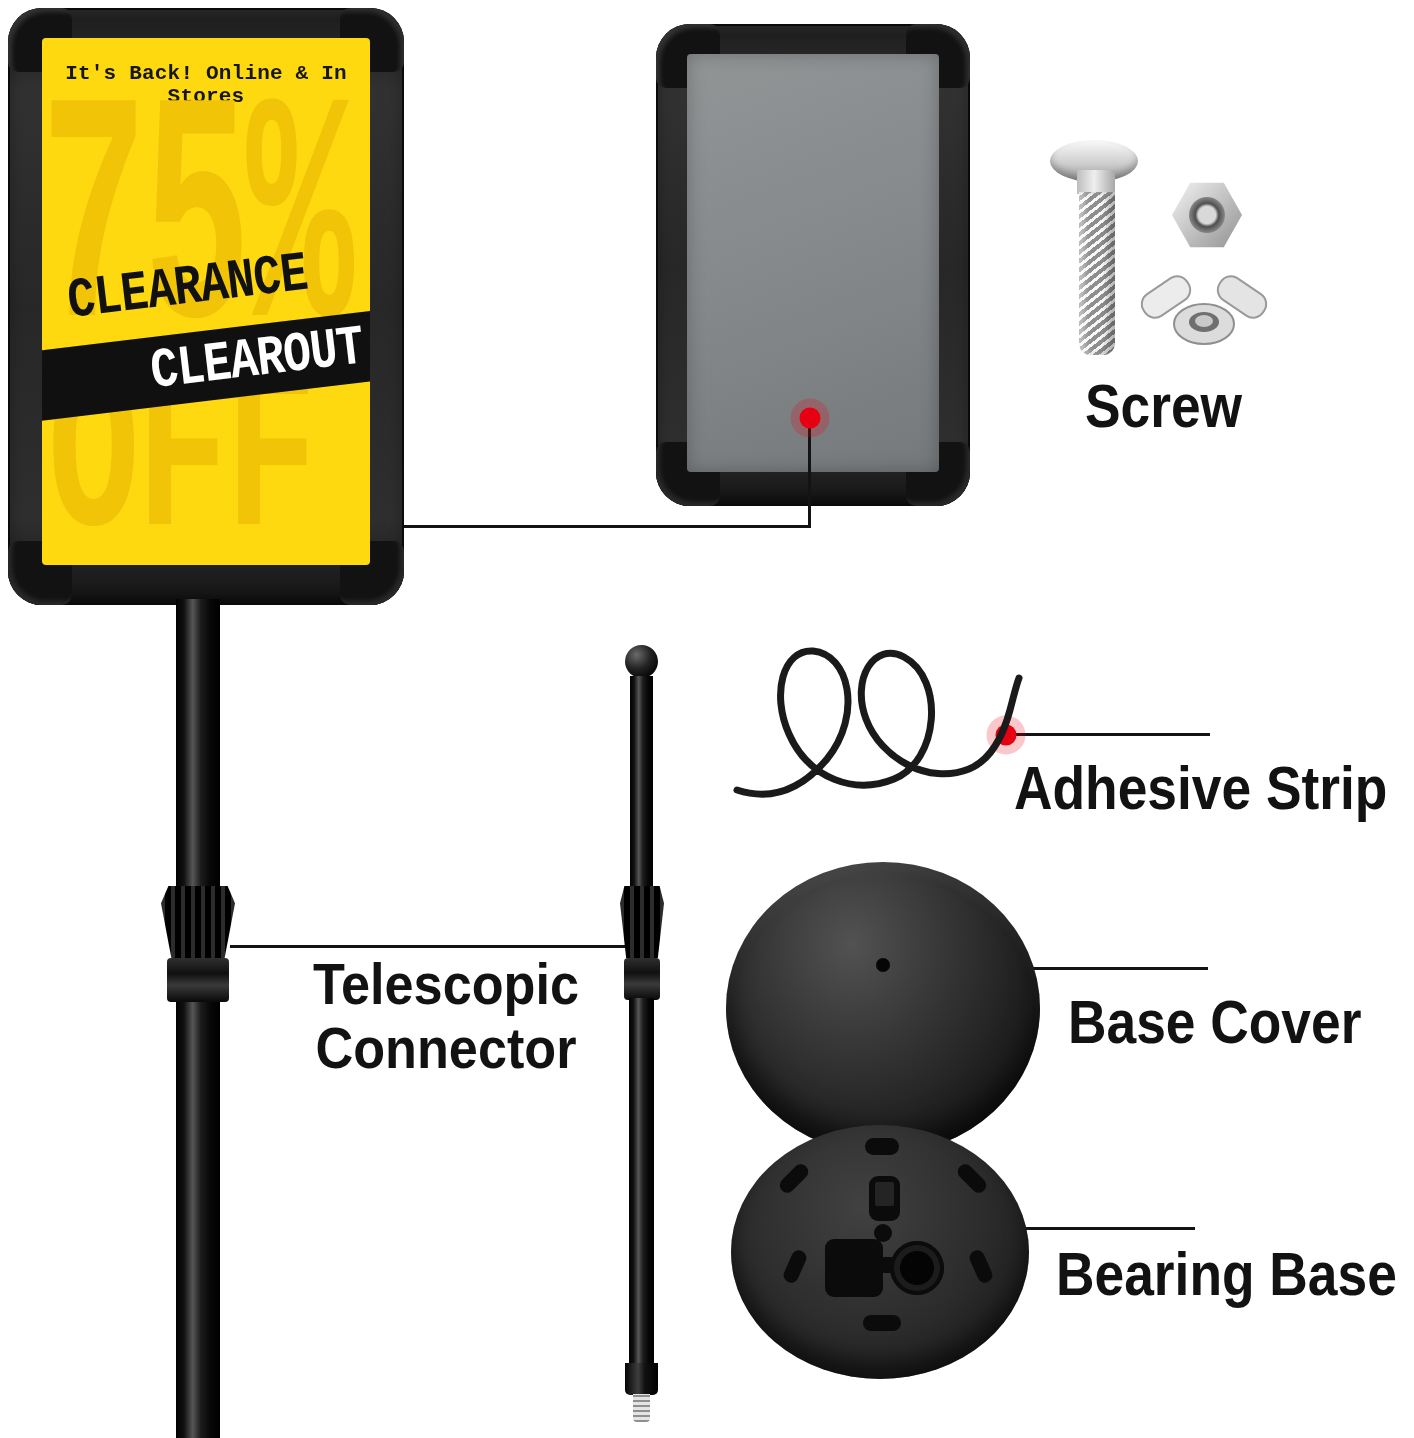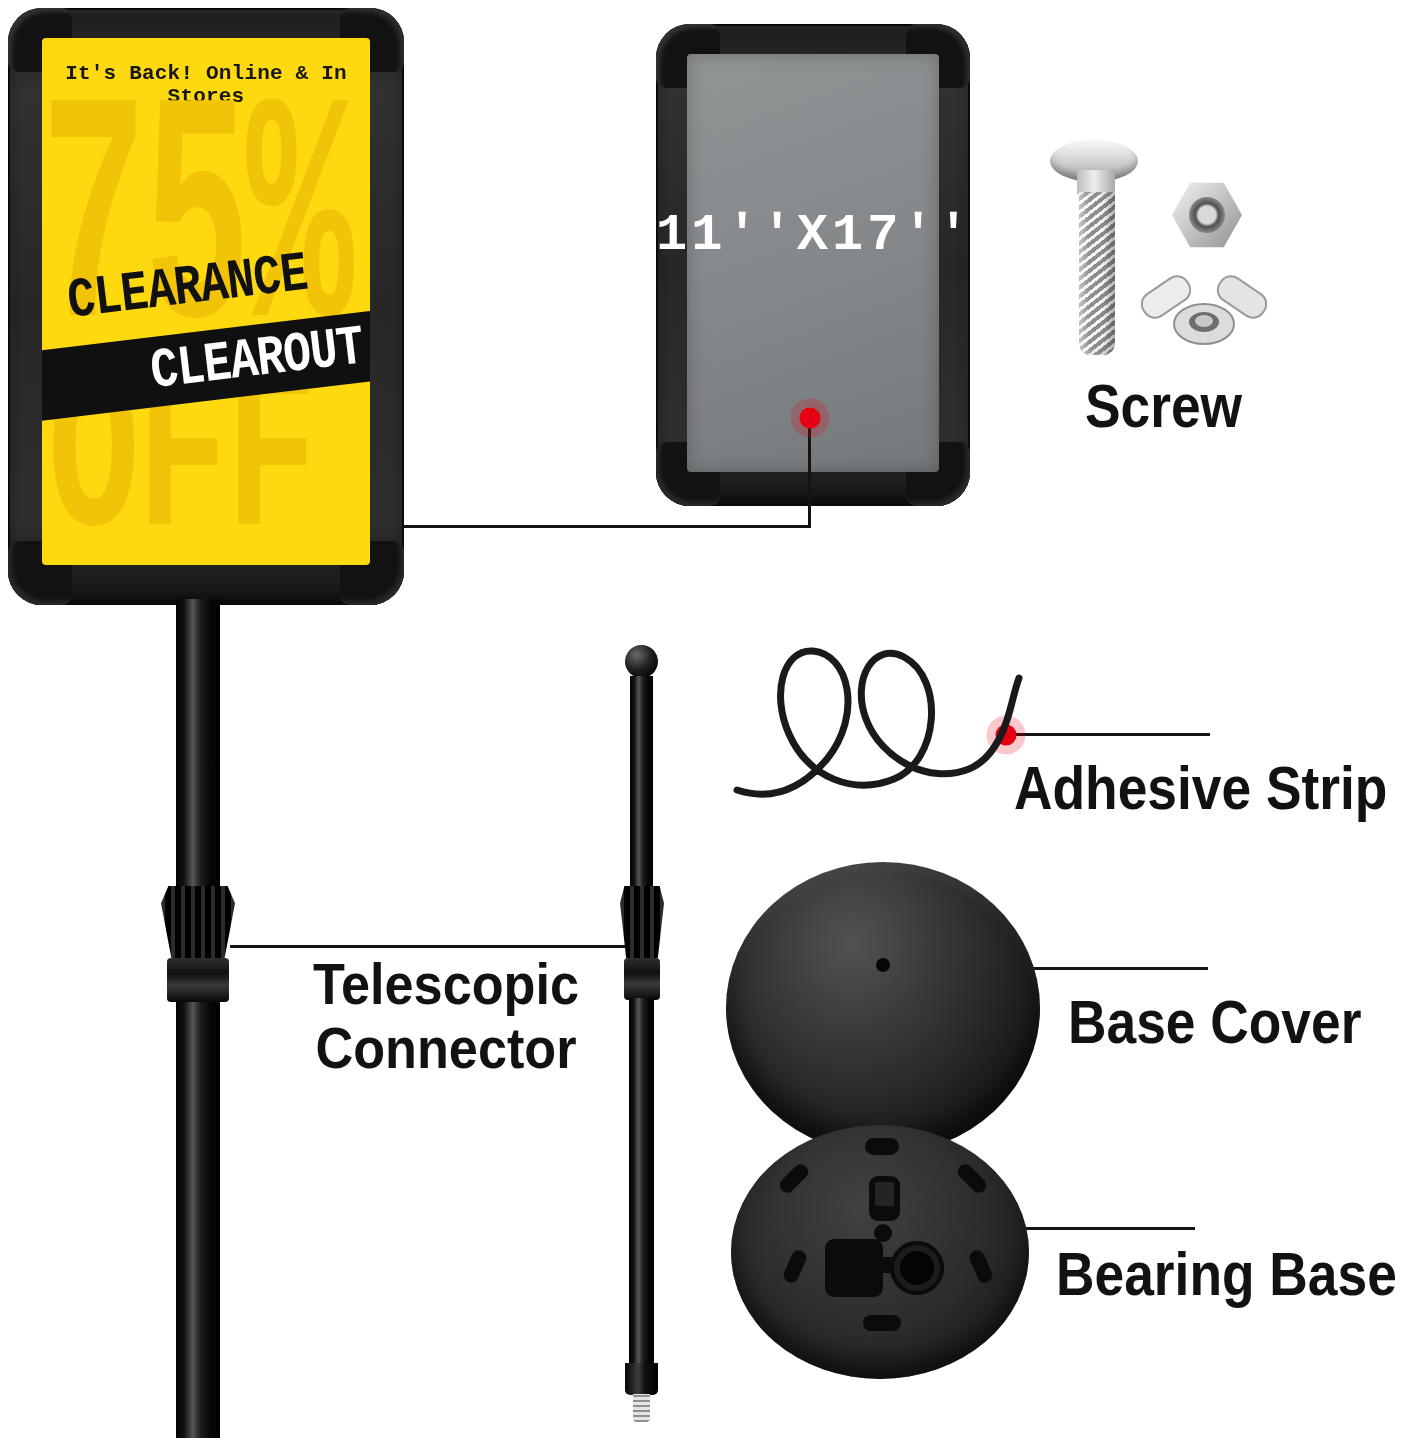--- a/index.html
+++ b/index.html
@@ -139,21 +139,20 @@
   <div class="pole pole-left abs"></div>
   <div class="knob knob-left abs"></div>
   <div class="collar collar-left abs"></div>
 
   <div class="frame frame-empty">
     <div class="cap tl"></div>
     <div class="cap tr"></div>
     <div class="cap bl"></div>
     <div class="cap br"></div>
     <div class="glass"></div>
-    <div class="size-label">11''X17''</div>
   </div>
 
   <div class="line" style="left:808px;top:428px;width:3px;height:99px;"></div>
   <div class="line" style="left:404px;top:525px;width:407px;height:3px;"></div>
   <div class="line" style="left:230px;top:945px;width:397px;height:3px;"></div>
   <div class="line" style="left:1008px;top:733px;width:202px;height:3px;"></div>
   <div class="line" style="left:1006px;top:967px;width:202px;height:3px;"></div>
   <div class="line" style="left:992px;top:1227px;width:203px;height:3px;"></div>
 
   <div class="red-dot" style="left:810px;top:418px;"></div>

